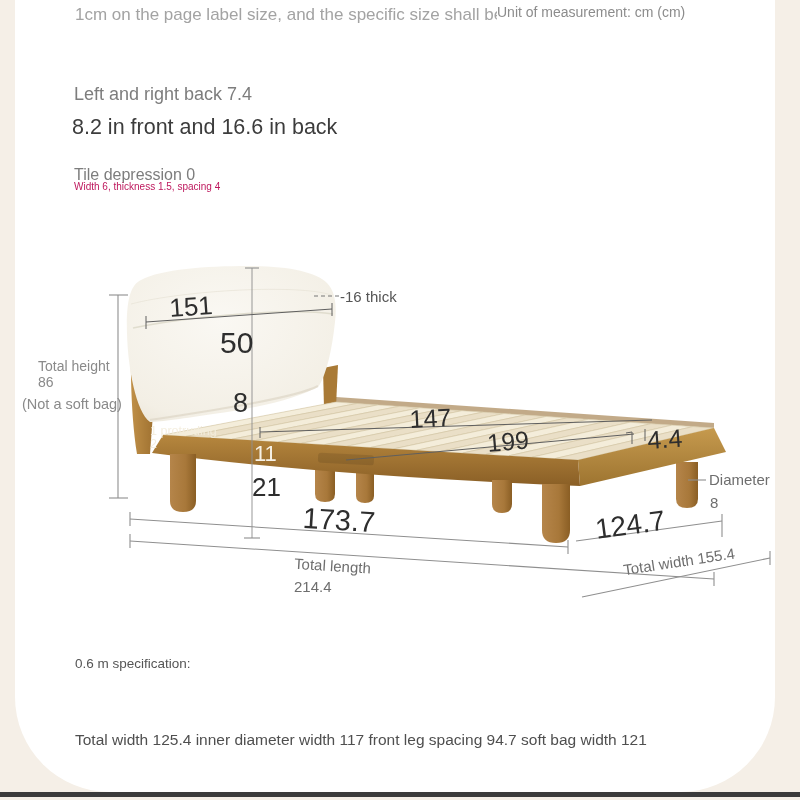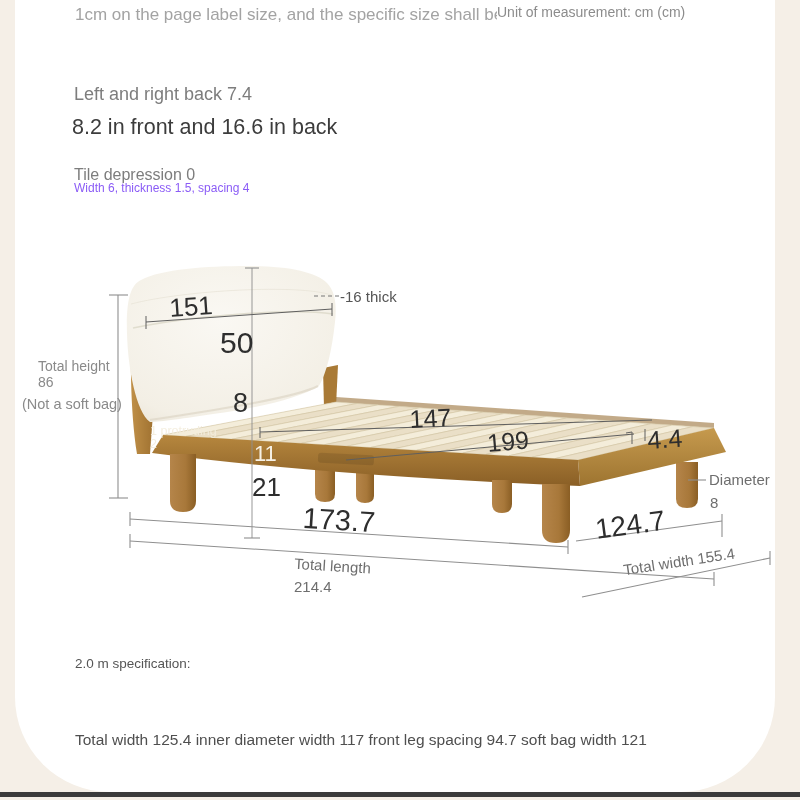--- a/index.html
+++ b/index.html
@@ -10,21 +10,21 @@
   }
   .card{position:absolute;left:15px;top:-80px;width:760px;height:872px;
         background:#ffffff;border-radius:0 0 95px 95px;}
   .bottom-strip{position:absolute;left:0;top:792px;width:800px;height:5px;background:#3b3b3b;}
   .abs{position:absolute;white-space:nowrap;}
   .hdr-note{left:75px;top:5px;width:422px;overflow:hidden;font-size:17px;color:#a3a3a3;}
   .hdr-unit{left:497px;top:4px;font-size:14px;color:#8c8c8c;}
   .spec1{left:74px;top:84px;font-size:18px;color:#7d7d7d;}
   .spec2{left:72px;top:115px;font-size:21.5px;color:#3c3c3c;text-align:right;}
   .spec3{left:74px;top:150px;font-size:16px;color:#7d7d7d;margin-top:16px;}
-  .spec4{left:74px;top:181px;font-size:12px;color:#8b5cf6;}
+  .spec4{left:74px;top:181px;font-size:10px;color:#be185d;}
   .bspec1{left:75px;top:656px;font-size:13.5px;color:#555;}
   .bspec2{left:75px;top:691px;font-size:15.5px;color:#4f4f4f;margin-top:40px;}
   svg{position:absolute;left:0;top:250px;}
   text{font-family:"Liberation Sans", sans-serif;}
   .num{fill:#2e2e2e;}
   .lbl{fill:#8a8a8a;font-size:14px;}
   .lbl2{fill:#6e6e6e;font-size:15px;}
   .dimline{stroke:#8f8f8f;stroke-width:1.1;fill:none;}
   .dimdark{stroke:#5f5f5f;stroke-width:1;fill:none;}
 </style>
@@ -199,16 +199,16 @@
     <text class="lbl2" x="624" y="325" transform="rotate(-8.5 625 324)">Total width 155.4</text>
   </g>
 
   <g>
     <line class="dimline" x1="688" y1="230" x2="706" y2="230"></line>
     <text class="lbl2" x="709" y="235">Diameter</text>
     <text class="lbl2" x="710" y="258">8</text>
   </g>
 </svg>
 
-<div class="abs bspec1">2.0 m specification:</div>
+<div class="abs bspec1">0.6 m specification:</div>
 <div class="abs bspec2">Total width 125.4 inner diameter width 117 front leg spacing 94.7 soft bag width 121</div>
 
 <div class="bottom-strip"></div>
 
 </body></html>

